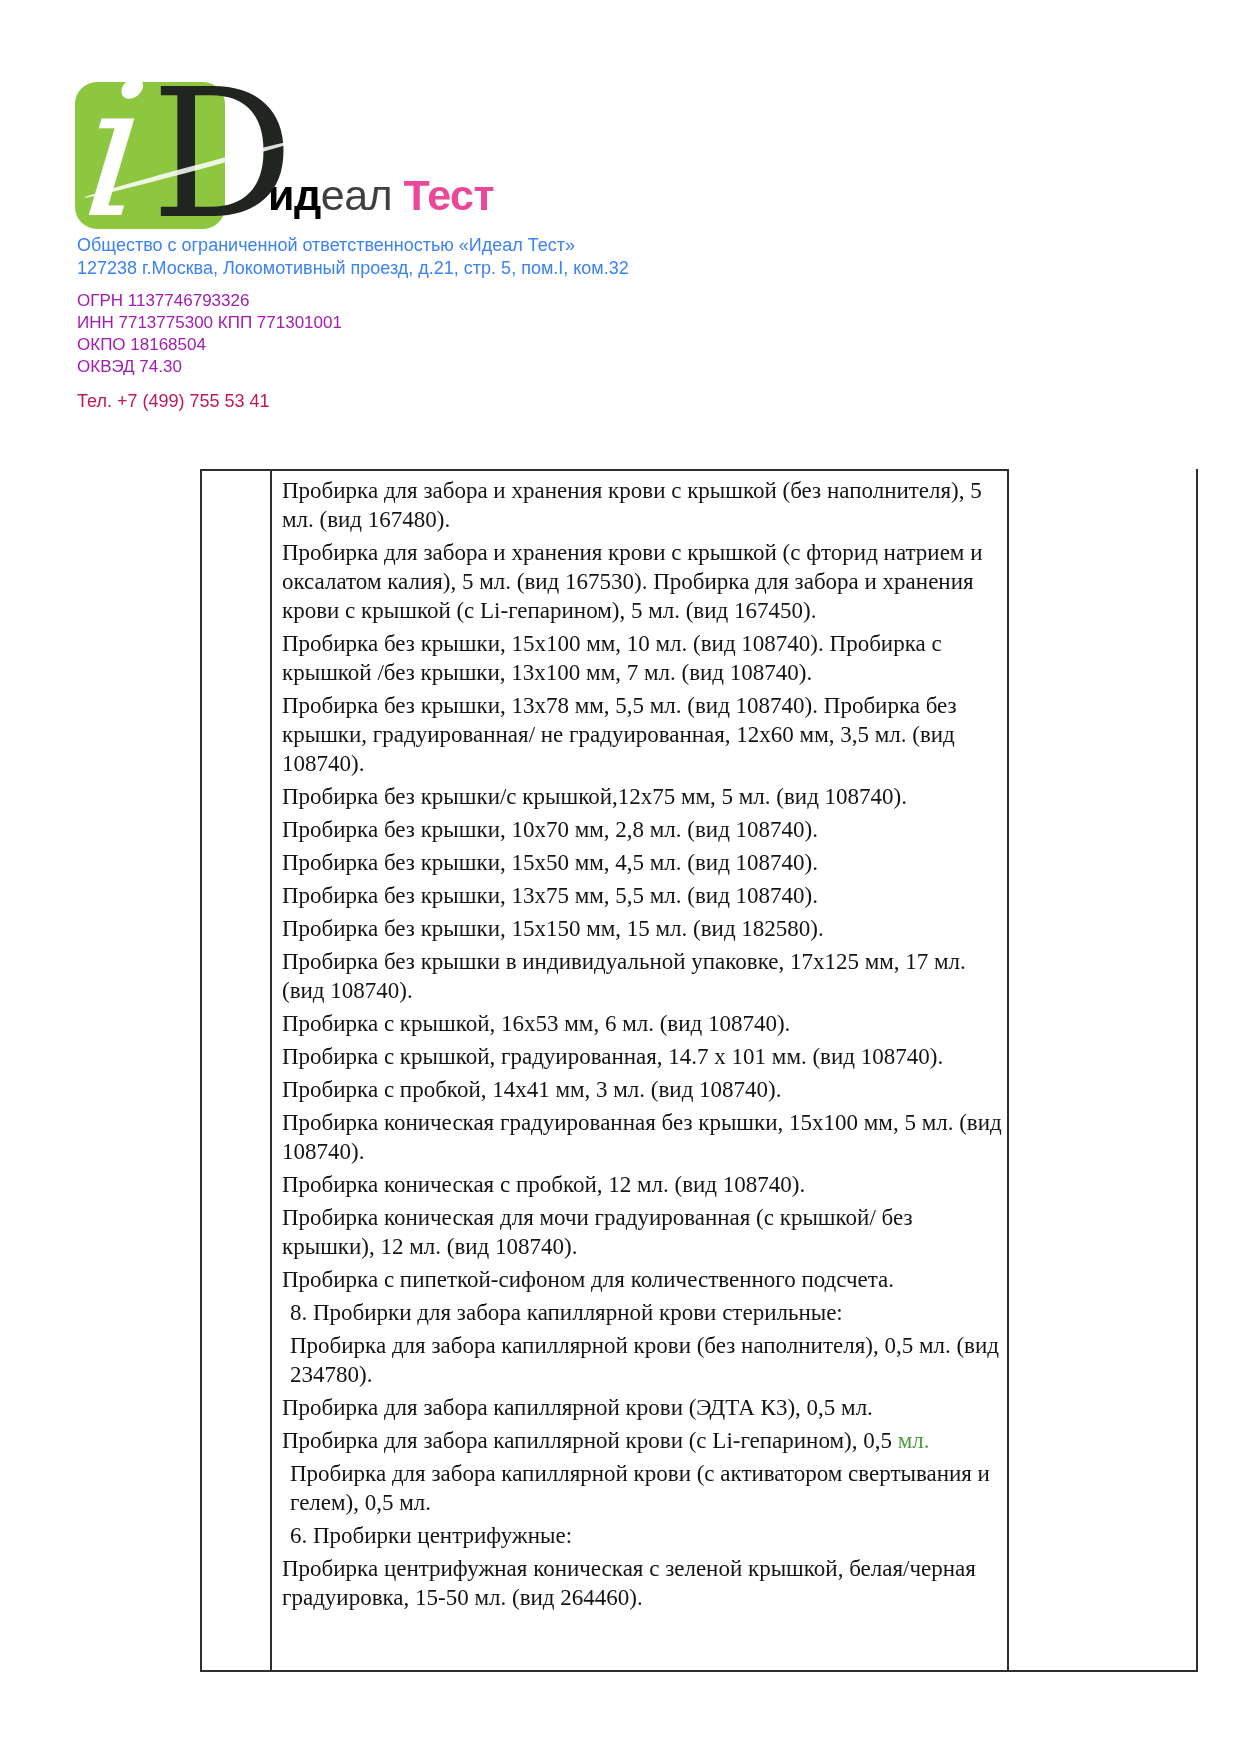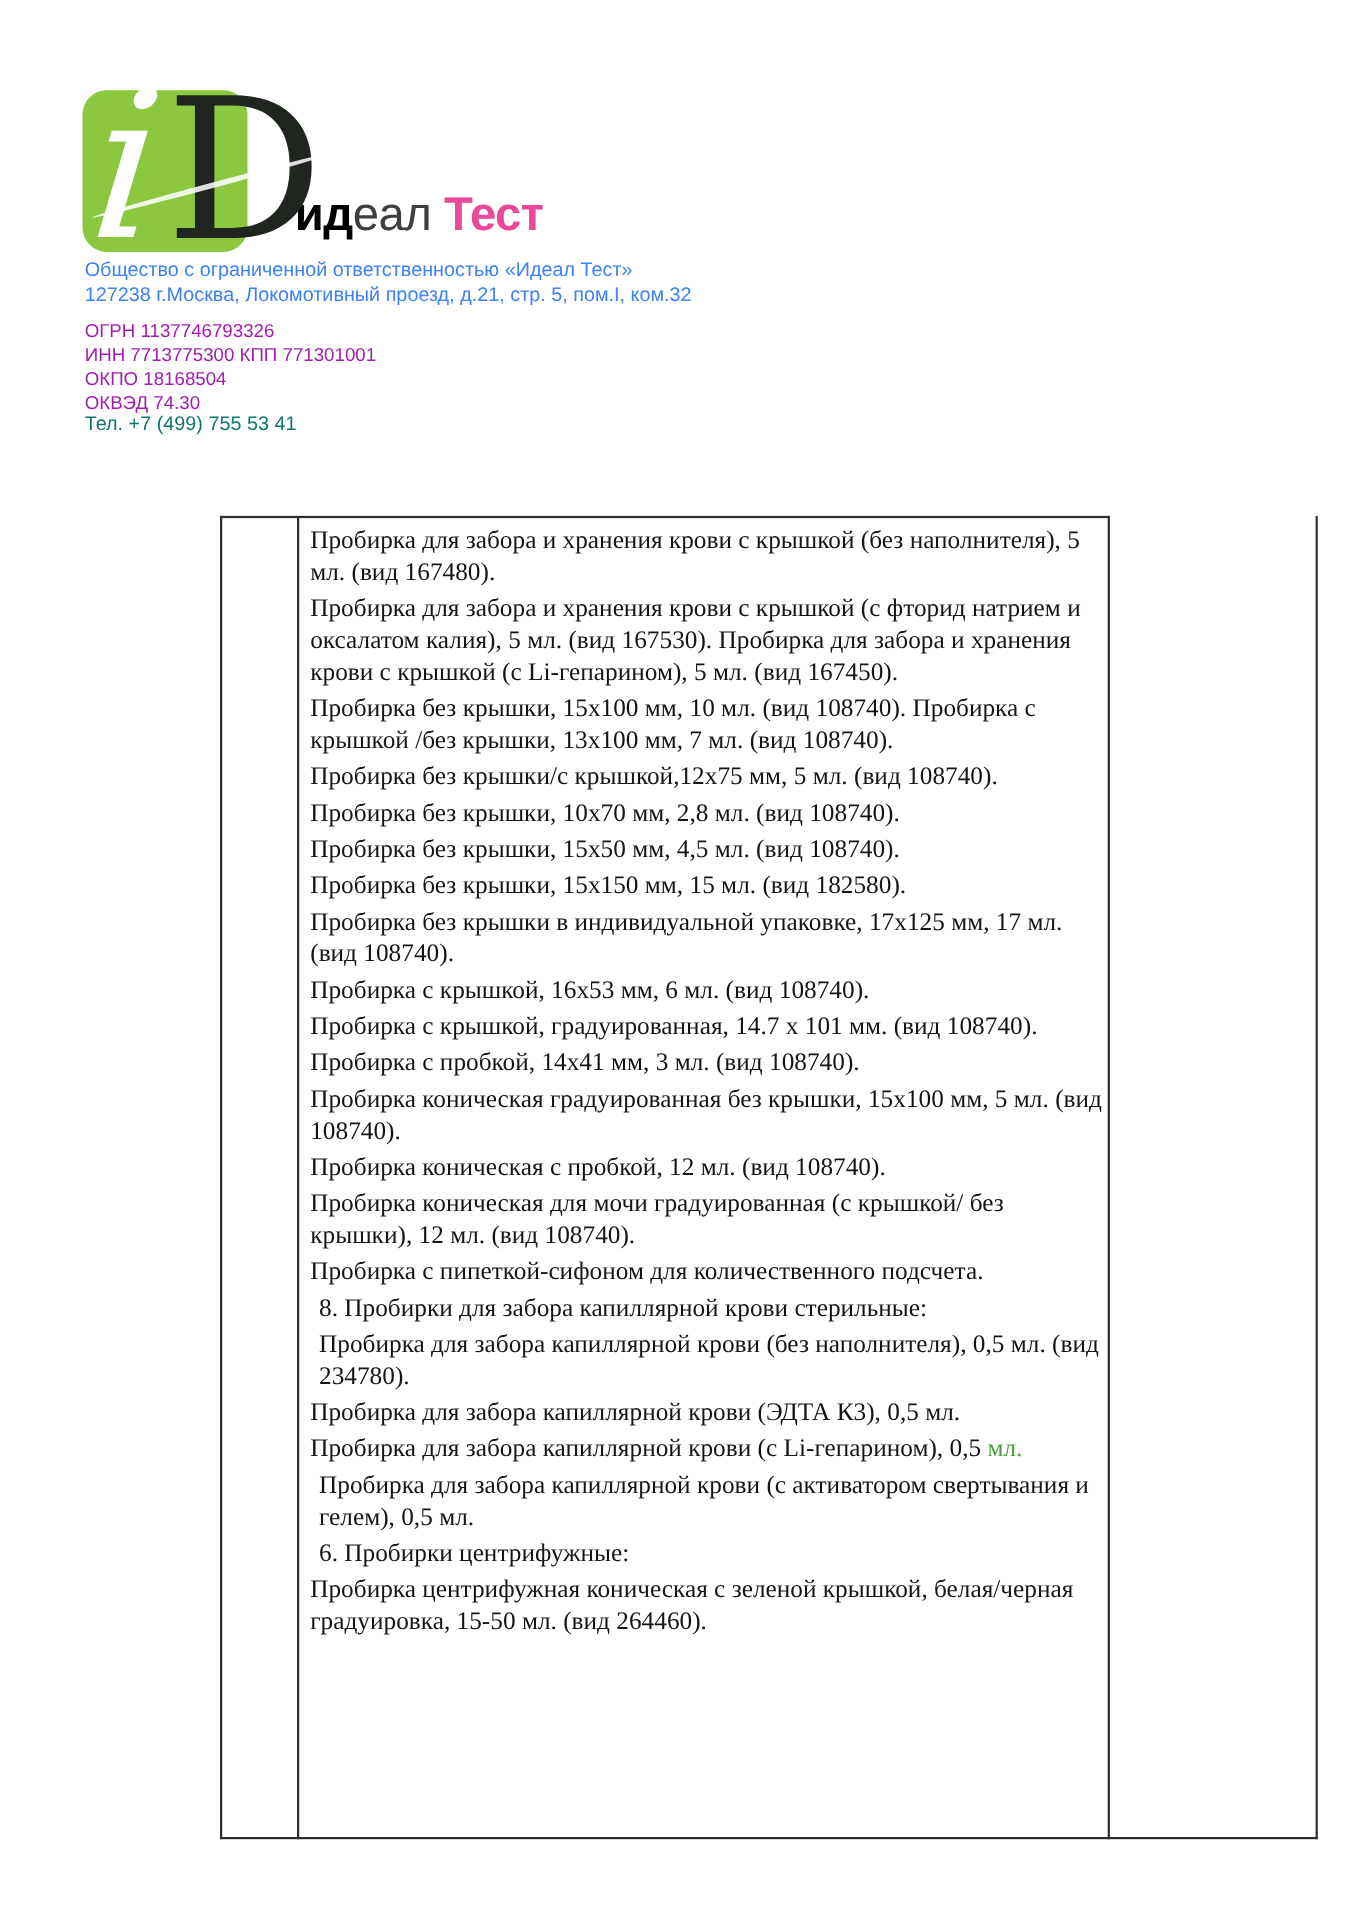--- a/index.html
+++ b/index.html
@@ -41,21 +41,21 @@
   }
   .brand-green{color:#000000;font-weight:700;}
   .brand-mid{color:#3f3f3f;font-weight:400;}
   .brand-bold{color:#ec4899;font-weight:700;}
   
   .hdr-line{position:absolute;left:77px;color:#3b82f6;font-size:18px;line-height:22px;white-space:nowrap;}
   .hdr-company{top:234px;}
   .hdr-address{top:257px;}
   .reg-block{position:absolute;left:77px;top:290px;color:#a21caf;font-size:17px;line-height:22px;}
   .reg-block div{white-space:nowrap;}
-  .hdr-phone{top:374px;color:#0f766e;text-align:right;}
+  .hdr-phone{top:390px;color:#be185d;text-align:right;}
   
   .doc-table{
     position:absolute;left:160px;top:469px;width:1182px;height:1203px;margin-left:40px;
   }
   .tline{position:absolute;background:#2e2e2e;}
   .v0{left:0;top:0;width:2px;height:100%;}
   .v1{left:70px;top:0;width:2px;height:100%;}
   .v2{left:807px;top:0;width:2px;height:100%;}
   .v3{left:996px;top:0;width:2px;height:100%;}
   .h-top{left:0;top:0;width:809px;height:2px;}
@@ -98,23 +98,25 @@
     <div class="tline v0"></div>
     <div class="tline v1"></div>
     <div class="tline v2"></div>
     <div class="tline v3"></div>
     <div class="tline h-top"></div>
     <div class="tline h-bottom"></div>
     <div class="text-col">
         <div class="para"><span>Пробирка для забора и хранения крови с крышкой (без наполнителя), 5 мл. (вид 167480).</span></div>
         <div class="para"><span>Пробирка для забора и хранения крови с крышкой (с фторид натрием и оксалатом калия), 5 мл. (вид 167530). Пробирка для забора и хранения крови с крышкой (с Li-гепарином), 5 мл. (вид 167450).</span></div>
         <div class="para"><span>Пробирка без крышки, 15х100 мм, 10 мл. (вид 108740). Пробирка с крышкой /без крышки, 13х100 мм, 7 мл. (вид 108740).</span></div>
+        <div class="para"><span>Пробирка без крышки, 13х78 мм, 5,5 мл. (вид 108740). Пробирка без крышки, градуированная/ не градуированная, 12х60 мм, 3,5 мл. (вид 108740).</span></div>
         <div class="para"><span>Пробирка без крышки/с крышкой,12х75 мм, 5 мл. (вид 108740).</span></div>
         <div class="para"><span>Пробирка без крышки, 10х70 мм, 2,8 мл. (вид 108740).</span></div>
         <div class="para"><span>Пробирка без крышки, 15х50 мм, 4,5 мл. (вид 108740).</span></div>
+        <div class="para"><span>Пробирка без крышки, 13х75 мм, 5,5 мл. (вид 108740).</span></div>
         <div class="para"><span>Пробирка без крышки, 15х150 мм, 15 мл. (вид 182580).</span></div>
         <div class="para"><span>Пробирка без крышки в индивидуальной упаковке, 17х125 мм, 17 мл. (вид 108740).</span></div>
         <div class="para"><span>Пробирка с крышкой, 16х53 мм, 6 мл. (вид 108740).</span></div>
         <div class="para"><span>Пробирка с крышкой, градуированная, 14.7 х 101 мм. (вид 108740).</span></div>
         <div class="para"><span>Пробирка с пробкой, 14х41 мм, 3 мл. (вид 108740).</span></div>
         <div class="para"><span>Пробирка коническая градуированная без крышки, 15х100 мм, 5 мл. (вид 108740).</span></div>
         <div class="para"><span>Пробирка коническая с пробкой, 12 мл. (вид 108740).</span></div>
         <div class="para"><span>Пробирка коническая для мочи градуированная (с крышкой/ без крышки), 12 мл. (вид 108740).</span></div>
         <div class="para"><span>Пробирка с пипеткой-сифоном для количественного подсчета.</span></div>
         <div class="para indent"><span>8. Пробирки для забора капиллярной крови стерильные:</span></div>

